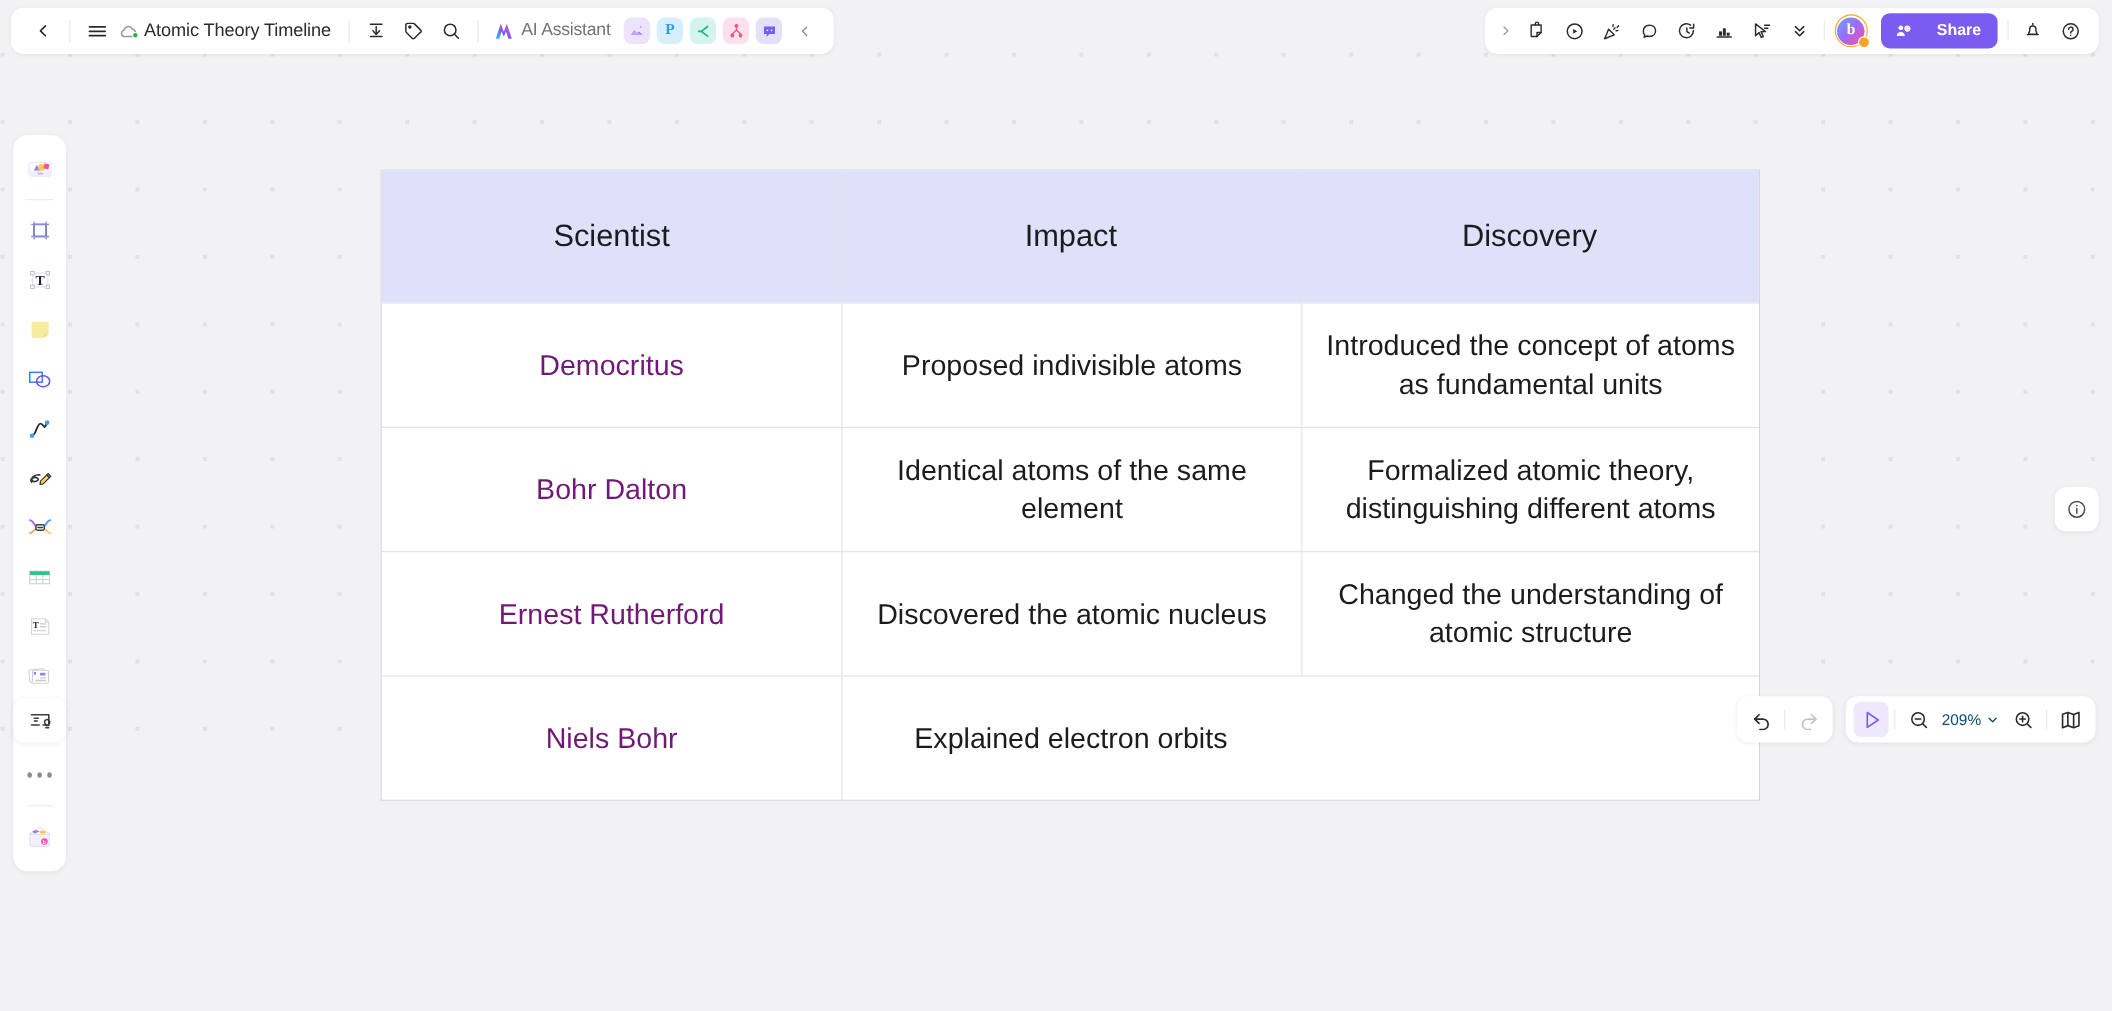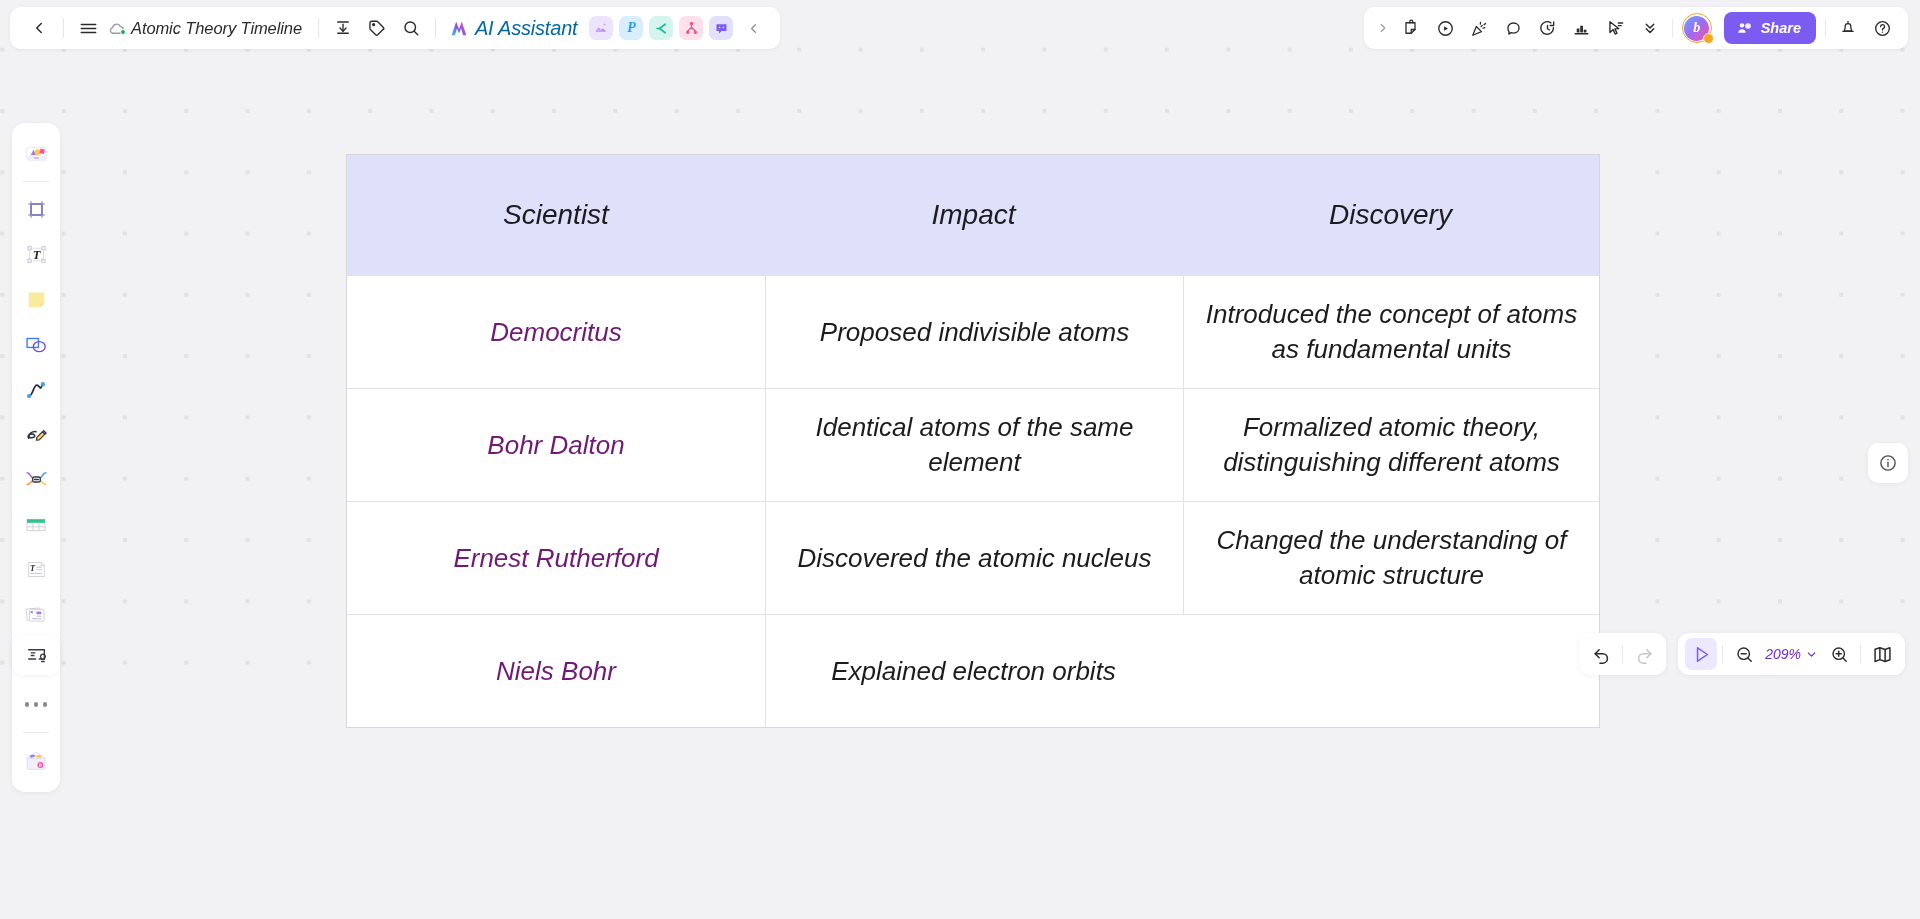--- a/index.html
+++ b/index.html
@@ -9,21 +9,20 @@
     overflow: hidden;
     background: #f2f2f4;
   }
   #app {
     position: relative;
     width: 1920px; height: 690px;
     background-color: #f2f2f4;
     background-image: radial-gradient(circle, #e2e2e5 2.1px, transparent 2.2px);
     background-size: 61.3px 61.3px;
     background-position: 33px 19px;
-    font-style: italic;
   }
 
   
   .header-bar {
     position: absolute; top: 7px; left: 10px;
     height: 42px;
     display: flex; align-items: center;
     background: #ffffff;
     border-radius: 11px;
     padding: 0 10px 0 12px;
@@ -46,21 +45,21 @@
   .cloud-dot {
     position: absolute; right: 1px; bottom: 3px;
     width: 6px; height: 6px; border-radius: 50%;
     background: #22b24c; border: 1.4px solid #fff;
   }
   .ai-btn {
     display: flex; align-items: center; gap: 5px;
     padding: 0 9px 0 5px; height: 32px; border-radius: 7px;
     cursor: pointer;
   }
-  .ai-label { font-size: 20px; color: #0369a1; font-weight: 500; white-space: nowrap; letter-spacing:-0.2px;}
+  .ai-label { font-size: 16px; color: #737373; font-weight: 500; white-space: nowrap; letter-spacing:-0.2px;}
   .app-chip {
     width: 24px; height: 24px; border-radius: 7px;
     display: flex; align-items: center; justify-content: center;
     margin: 0 3px; cursor: pointer; font-size: 13px; font-weight: 700;
   }
 
   
   .right-bar {
     position: absolute; top: 7px; right: 12px;
     height: 42px; display: flex; align-items: center;
@@ -68,21 +67,21 @@
     padding: 0 9px 0 7px;
     box-shadow: 0 1px 4px rgba(0,0,0,0.06);
   }
   .ricon {
     width: 34px; height: 34px; display: flex;
     align-items: center; justify-content: center;
     border-radius: 7px; cursor: pointer; color: #2b2b2e;
   }
   .ricon.small { width: 24px; }
   .share-btn {
-    display: flex; align-items: center; gap: 9px;
+    display: flex; align-items: center; gap: 23px;
     height: 32px; padding: 0 15px 0 12px;
     background: #7c5cf0; border-radius: 8px;
     color: #fff; font-size: 14.5px; font-weight: 600;
     cursor: pointer; margin: 0 4px;
   }
   .avatar-wrap { position: relative; width: 30px; height: 30px; margin: 0 8px 0 4px; cursor: pointer;}
   .avatar-ring {
     position: absolute; inset: 0; border-radius: 50%;
     border: 1.8px solid #f5a623;
   }
@@ -148,21 +147,21 @@
   .zicon {
     width: 32px; height: 32px; border-radius: 7px;
     display: flex; align-items: center; justify-content: center;
     cursor: pointer; color: #2b2b2e;
   }
   .zicon.disabled { color: #c4c4cb; cursor: default; }
   .zicon.active { background: #ece8ff; color: #7c5cf0; }
   .vdiv { width: 1px; height: 18px; background: #e8e8ec; margin: 0 5px; }
   .zoom-level {
     display: flex; align-items: center; gap: 4px;
-    font-size: 14px; color: #6d28d9; padding: 0 5px;
+    font-size: 14px; color: #0c4a6e; padding: 0 5px;
     cursor: pointer; height:32px; border-radius:7px;text-align:right;
   }
 
   
   .table-wrap {
     position: absolute; left: 346px; top: 132px;
     width: 1254px;
     border: 1px solid #d6d6dc;
     background: #fff;
     margin-top: 22px;

